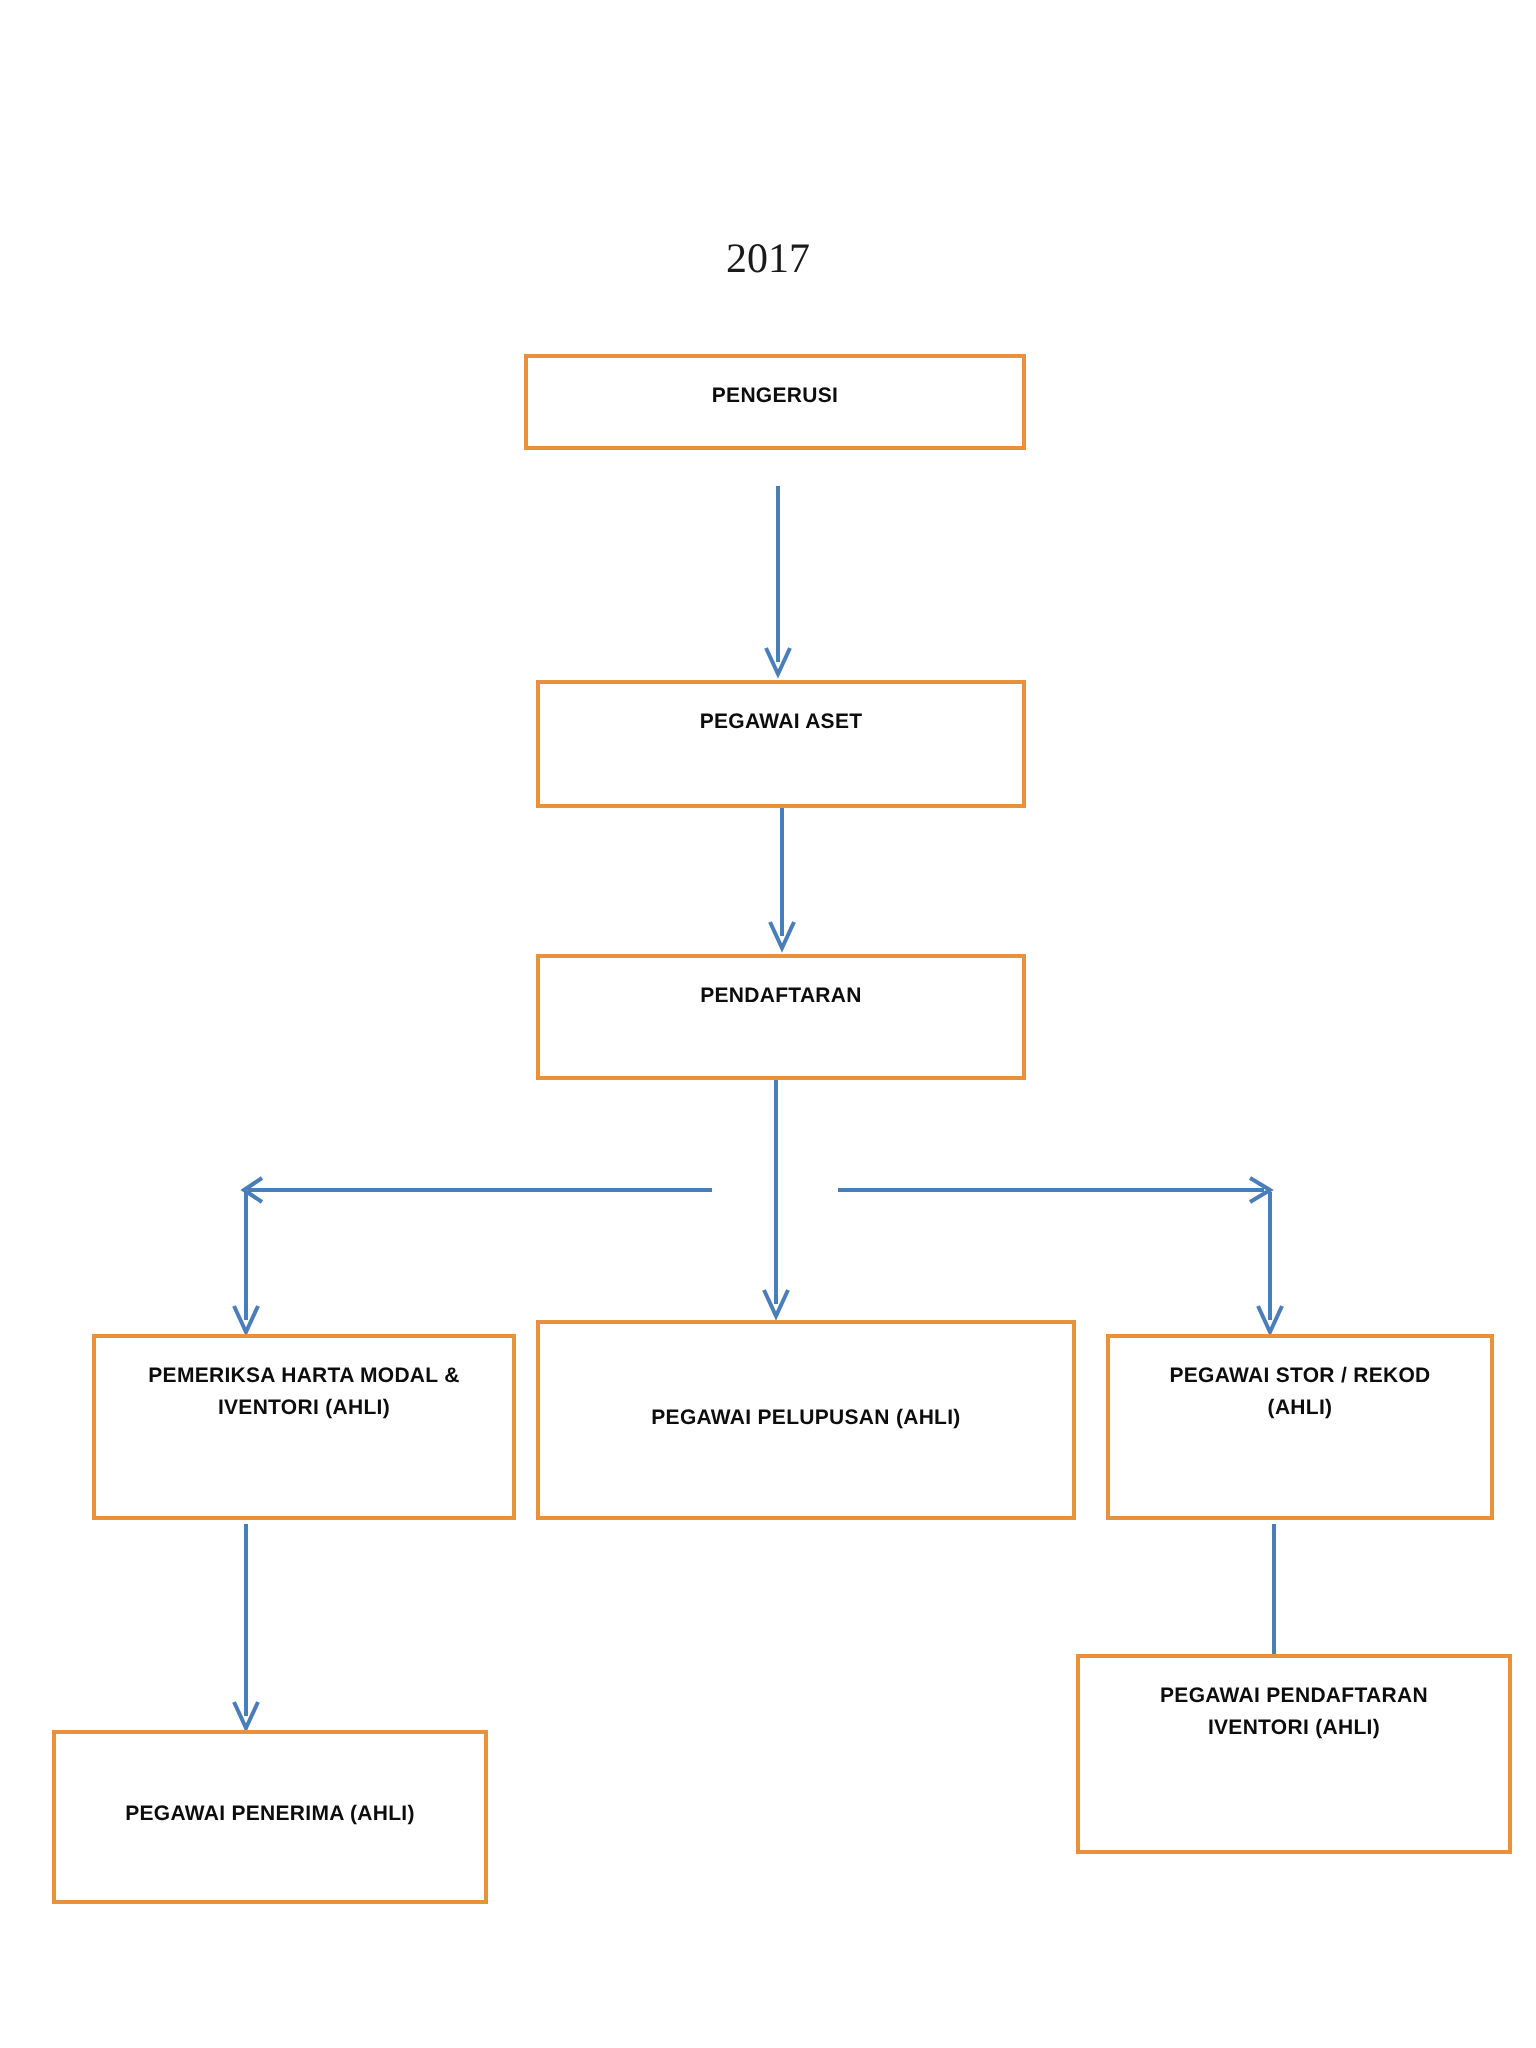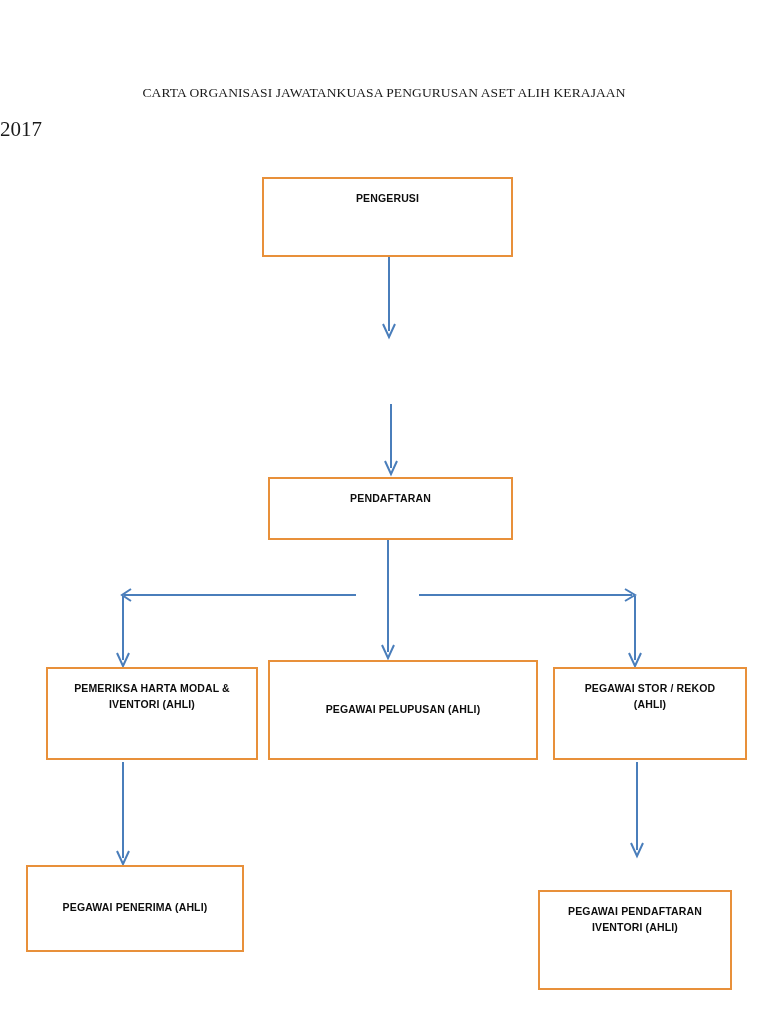--- a/index.html
+++ b/index.html
@@ -28,21 +28,21 @@
     font-size: 13.5px;
     letter-spacing: 0.1px;
     color: #1a1a1a;
     white-space: nowrap;
   }
   .title-year {
     position: absolute;
     left: 0;
     top: 117px;
     width: 768px;
-    text-align: left;
+    text-align: center;
     font-family: "Liberation Serif", serif;
     font-size: 21px;
     color: #1a1a1a;
   }
 
   
   .node {
     position: absolute;
     box-sizing: border-box;
     background: #ffffff;
@@ -72,21 +72,20 @@
   .conn {
     position: absolute;
   }
   .conn svg { display: block; overflow: visible; }
 </style>
 </head>
 <body>
 
 <div id="page">
 
-  <div class="title-main">CARTA ORGANISASI JAWATANKUASA PENGURUSAN ASET ALIH  KERAJAAN</div>
 
   <div class="title-year">2017</div>
 
   <div class="conn" style="left:379px; top:243px;">
     <svg width="20" height="98" viewBox="0 0 20 98">
       <line x1="10" y1="0" x2="10" y2="88" stroke="#4A7EBB" stroke-width="2"></line>
       <polyline points="4,81 10,94 16,81" fill="none" stroke="#4A7EBB" stroke-width="2"></polyline>
     </svg>
   </div>
 
@@ -139,24 +138,27 @@
     </svg>
   </div>
 
   <div class="conn" style="left:628px; top:762px;">
     <svg width="20" height="98" viewBox="0 0 20 98">
       <line x1="9" y1="0" x2="9" y2="88" stroke="#4A7EBB" stroke-width="2"></line>
       <polyline points="3,81 9,94 15,81" fill="none" stroke="#4A7EBB" stroke-width="2"></polyline>
     </svg>
   </div>
 
-  <div class="node align-top" style="left:262px; top:177px; width:251px; height:80px;">
+  <div class="node align-top" style="left:262px; top:177px; width:251px; height:48px;">
     <span class="node-label">PENGERUSI</span>
   </div>
 
+  <div class="node align-top" style="left:268px; top:340px; width:245px; height:64px;">
+    <span class="node-label">PEGAWAI ASET</span>
+  </div>
 
   <div class="node align-top" style="left:268px; top:477px; width:245px; height:63px;">
     <span class="node-label">PENDAFTARAN</span>
   </div>
 
   <div class="node align-top" style="left:21px; top:667px; width:212px; height:93px;margin-left:25px;">
     <span class="node-label">PEMERIKSA HARTA MODAL &amp;
 IVENTORI (AHLI)</span>
   </div>
 
@@ -166,18 +168,18 @@
 
   <div class="node align-mid" style="left:26px; top:865px; width:218px; height:87px;">
     <span class="node-label">PEGAWAI PENERIMA (AHLI)</span>
   </div>
 
   <div class="node align-top" style="left:553px; top:667px; width:194px; height:93px;">
     <span class="node-label">PEGAWAI STOR / REKOD
 (AHLI)</span>
   </div>
 
-  <div class="node align-top" style="left:538px; top:890px; width:194px; height:100px;">
+  <div class="node align-top" style="left:538px; top:827px; width:218px; height:100px;">
     <span class="node-label">PEGAWAI PENDAFTARAN
 IVENTORI (AHLI)</span>
   </div>
 
 </div>
 
 </body></html>

